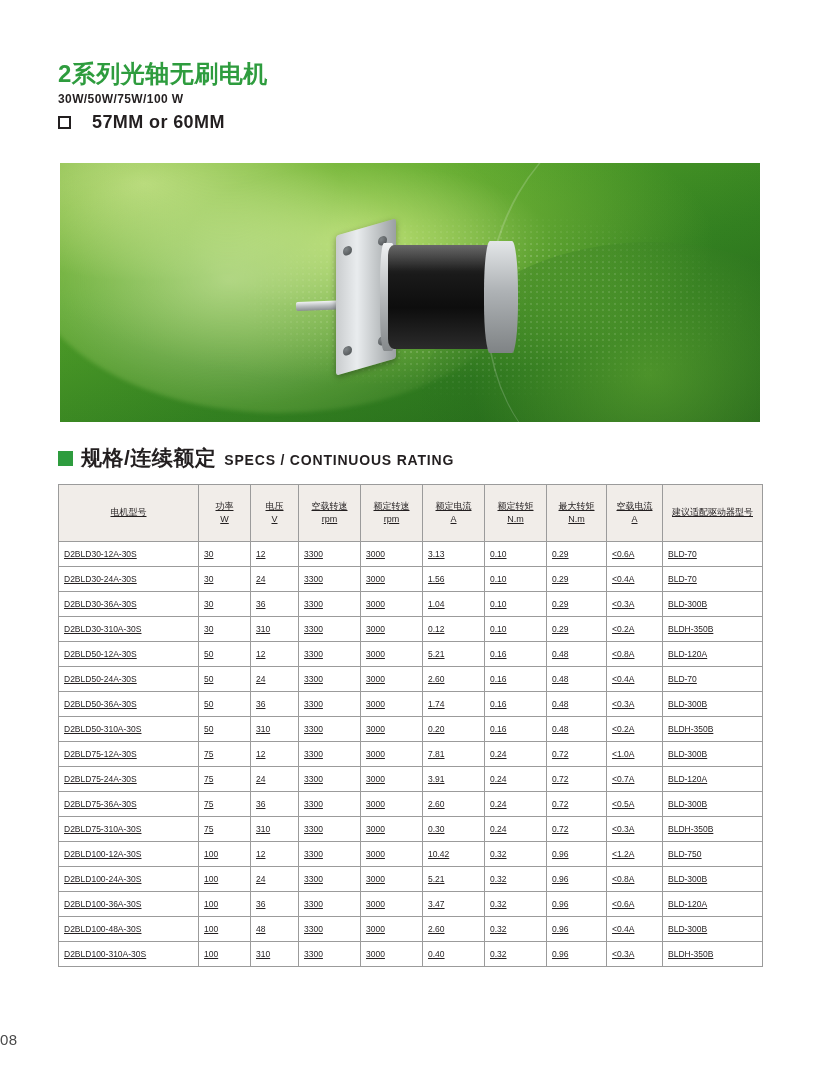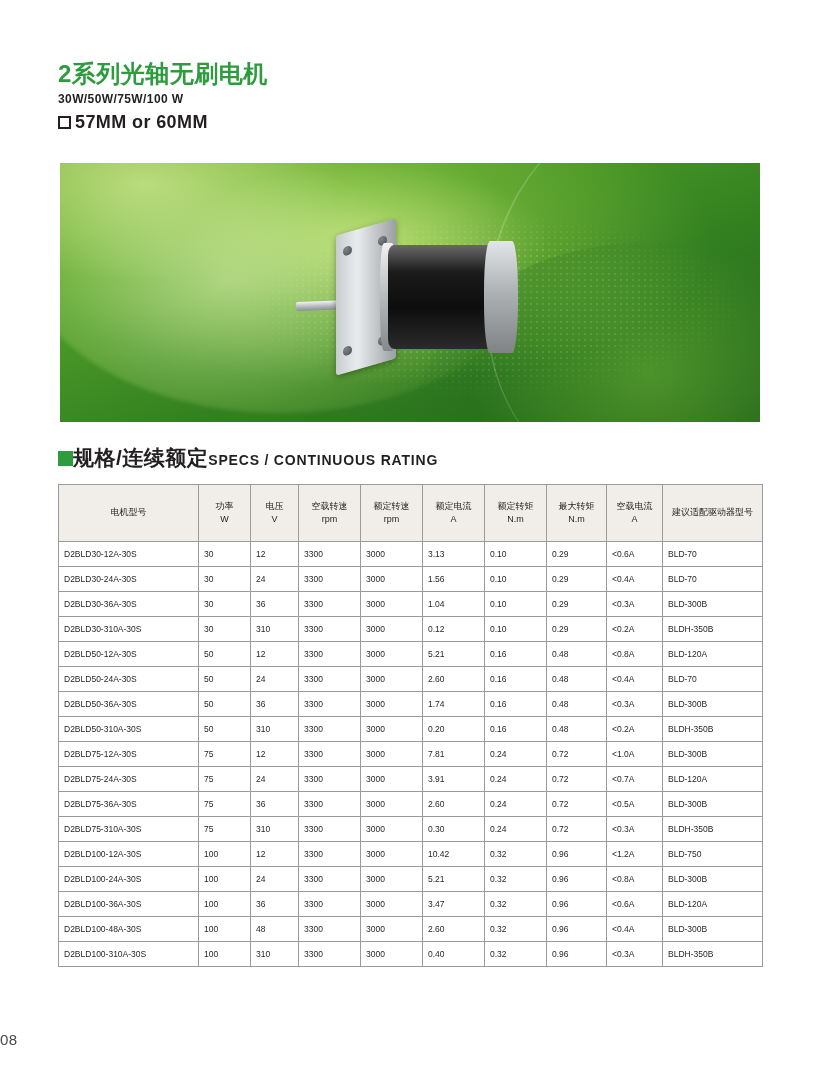--- a/index.html
+++ b/index.html
@@ -42,21 +42,21 @@
   .title-power {
     font-size: 12px;
     font-weight: bold;
     color: #231f20;
     letter-spacing: 0.4px;
     margin: 0 0 6px 0;
   }
   .title-size-row {
     display: flex;
     align-items: center;
-    gap: 4px;
+    gap: 21px;
   }
   .square-glyph {
     display: inline-block;
     width: 13px;
     height: 13px;
     border: 2px solid #231f20;
     box-sizing: border-box;
   }
   .title-size {
     font-size: 18px;
@@ -205,20 +205,21 @@
     background: radial-gradient(circle at 35% 30%, #7e8386, #4a4e50);
   }
 
   
   .section-head {
     position: absolute;
     left: 58px;
     top: 444px;
     display: flex;
     align-items: baseline;
+    gap: 8px;
     justify-content: space-between;
   }
   .sq-green {
     width: 15px;
     height: 15px;
     background: #2e9c3e;
     display: inline-block;
     position: relative;
     top: 1px;
   }
@@ -237,20 +238,21 @@
 
   
   .spec-table {
     position: absolute;
     left: 58px;
     top: 484px;
     width: 704px;
     border-collapse: collapse;
     table-layout: fixed;
     font-size: 8.5px;
+    text-decoration: underline;
   }
   .spec-table th,
   .spec-table td {
     border: 1px solid #9b9b9b;
     padding: 0 5px;
     vertical-align: middle;
     color: #231f20;
   }
   .spec-table thead th {
     background: #f1ede9;

